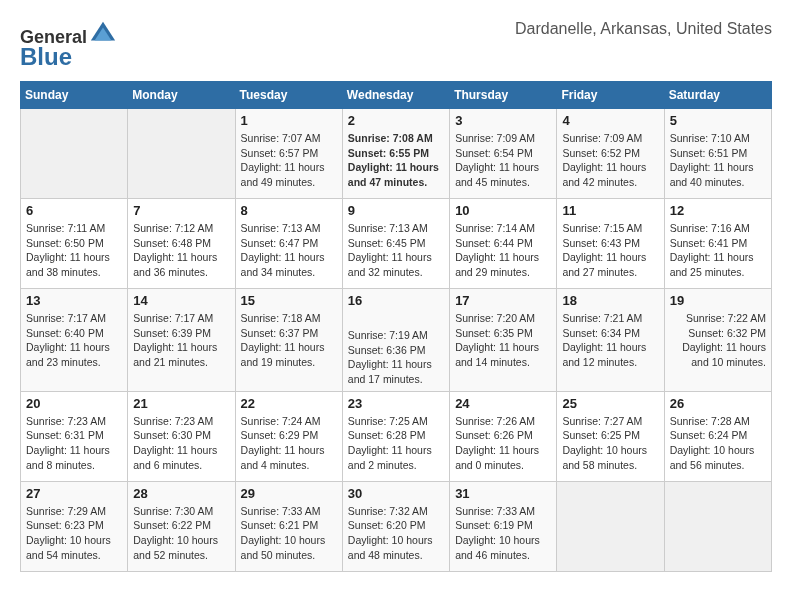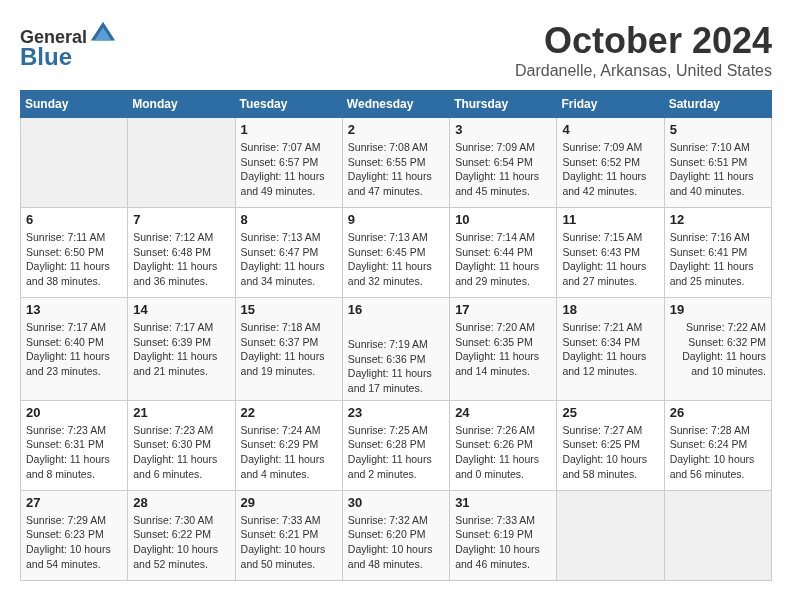--- a/index.html
+++ b/index.html
@@ -102,21 +102,20 @@
         <span class="logo-text-general">General</span>
         <svg class="logo-icon" viewBox="0 0 30 30" xmlns="http://www.w3.org/2000/svg">
           <polygon points="15,2 28,22 2,22" fill="#2e6da4"></polygon>
           <polygon points="15,8 24,22 6,22" fill="#5a9fd4"></polygon>
         </svg>
       </div>
       <span class="logo-text-blue" style="display:block; margin-top:-5px;">Blue</span>
     </div>
   </div>
   <div class="title-section">
-    <div class="month-title">October 2024</div>
     <div class="location-title">Dardanelle, Arkansas, United States</div>
   </div>
 </div>
 
 <table class="calendar">
   <thead>
     <tr id="header-row">
     <th>Sunday</th>
         <th>Monday</th>
         <th>Tuesday</th>
@@ -131,21 +130,21 @@
         <td class="empty-cell"></td>
         <td class="empty-cell"></td>
         <td>
           <span class="day-number">1</span>
           <div class="day-info" style="white-space: pre-line;">Sunrise: 7:07 AM
 Sunset: 6:57 PM
 Daylight: 11 hours and 49 minutes.</div>
         </td>
         <td>
           <span class="day-number">2</span>
-          <div class="day-info" style="white-space: pre-line;">Sunrise: 7:08 AM
+          <div class="day-info" style="white-space: pre-line; font-weight: bold;">Sunrise: 7:08 AM
 Sunset: 6:55 PM
 Daylight: 11 hours and 47 minutes.</div>
         </td>
         <td>
           <span class="day-number">3</span>
           <div class="day-info" style="white-space: pre-line;">Sunrise: 7:09 AM
 Sunset: 6:54 PM
 Daylight: 11 hours and 45 minutes.</div>
         </td>
         <td>

